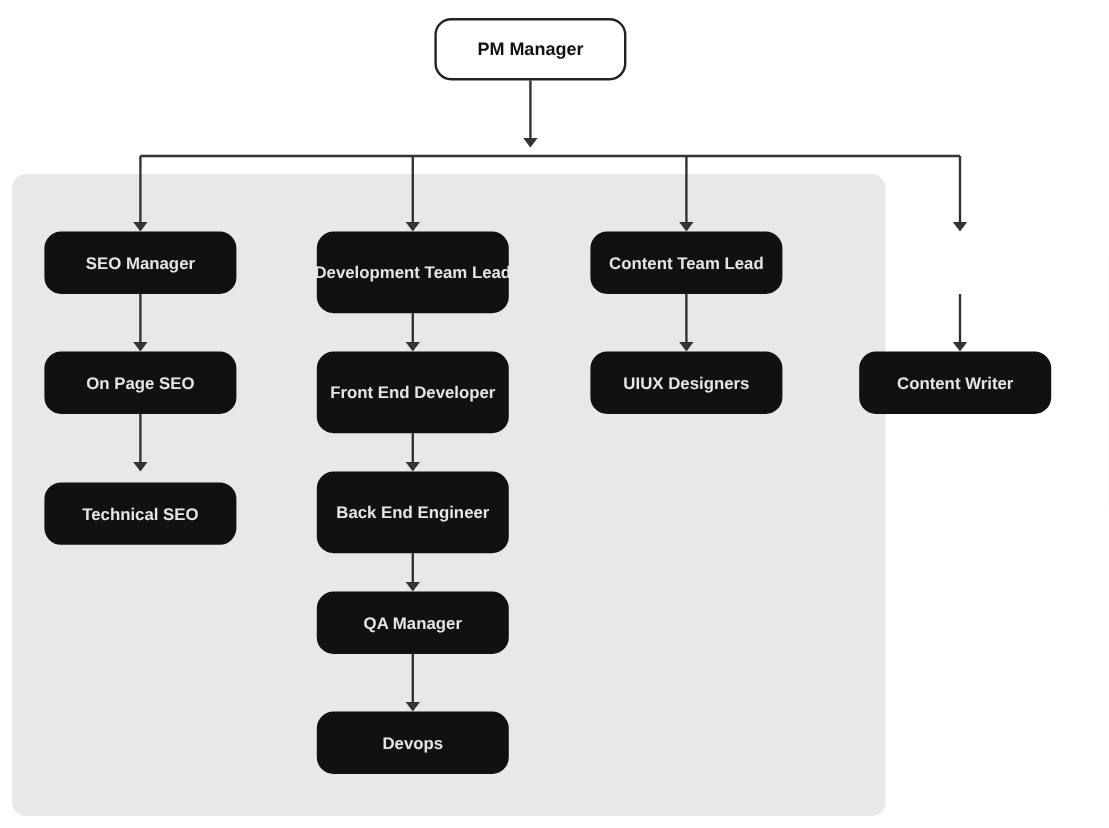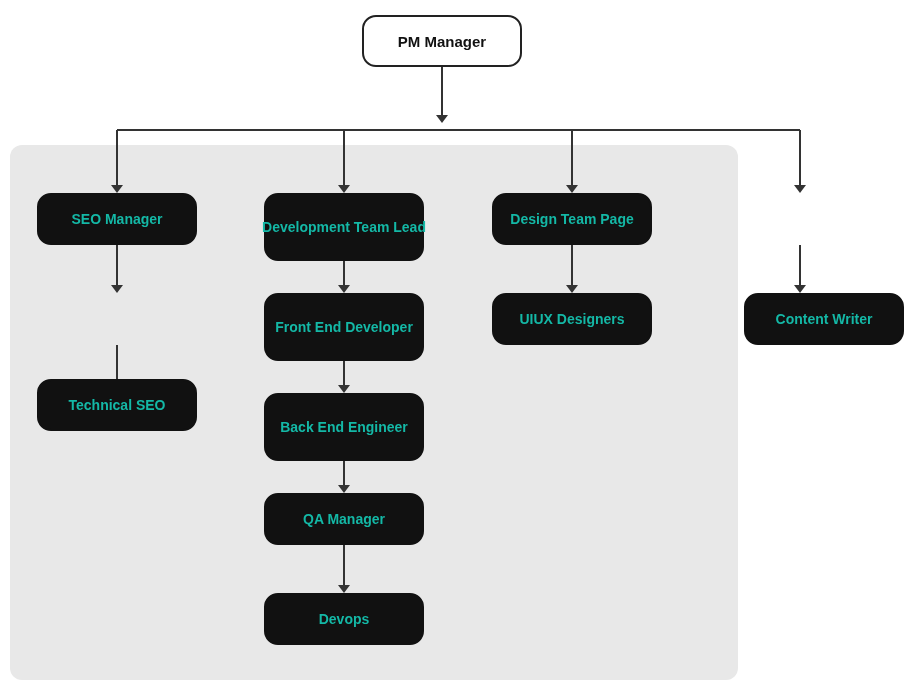--- a/index.html
+++ b/index.html
@@ -17,21 +17,21 @@
       padding: 10px 24px;
       font-size: 15px;
       font-weight: 600;
       color: #111;
       text-align: center;
       white-space: nowrap;
     }
     .node-box.dark {
       background: #111;
       border: 2px solid #111;
-      color: #14b8a6;
+      color: #e5e5e5;
       border-radius: 14px;
       padding: 12px 18px;
       font-size: 14px;
       font-weight: 600;
       text-align: center;
       min-width: 130px;
     }
     
     .gray-area {
       background: #e8e8e8;
@@ -136,27 +136,32 @@
   </div>
 
   <div class="node" style="left:264px; top:193px; width:160px; height:68px;">
     <div class="node-box dark" style="width:160px; height:68px;text-align:right;">
       <span>Development Team Lead</span>
     </div>
   </div>
 
   <div class="node" style="left:492px; top:193px; width:160px; height:52px;">
     <div class="node-box dark" style="width:160px; height:52px;">
-      <span>Design Team Page</span>
-    </div>
-  </div>
-
-
-
-  <div class="node" style="left:37px; top:379px; width:160px; height:52px;align-items:center;">
+      <span>Content Team Lead</span>
+    </div>
+  </div>
+
+
+  <div class="node" style="left:37px; top:293px; width:160px; height:52px;">
+    <div class="node-box dark" style="width:160px; height:52px;">
+      <span>On Page SEO</span>
+    </div>
+  </div>
+
+  <div class="node" style="left:37px; top:402px; width:160px; height:52px;align-items:center;">
     <div class="node-box dark" style="width:160px; height:52px;">
       <span>Technical SEO</span>
     </div>
   </div>
 
   <div class="node" style="left:264px; top:293px; width:160px; height:68px;">
     <div class="node-box dark" style="width:160px; height:68px;">
       <span>Front End Developer</span>
     </div>
   </div>
@@ -178,18 +183,18 @@
       <span>Devops</span>
     </div>
   </div>
 
   <div class="node" style="left:492px; top:293px; width:160px; height:52px;">
     <div class="node-box dark" style="width:160px; height:52px;">
       <span>UIUX Designers</span>
     </div>
   </div>
 
-  <div class="node" style="left:744px; top:293px; width:160px; height:52px;">
+  <div class="node" style="left:716px; top:293px; width:160px; height:52px;">
     <div class="node-box dark" style="width:160px; height:52px;">
       <span>Content Writer</span>
     </div>
   </div>
 </div>
 
 </body></html>

